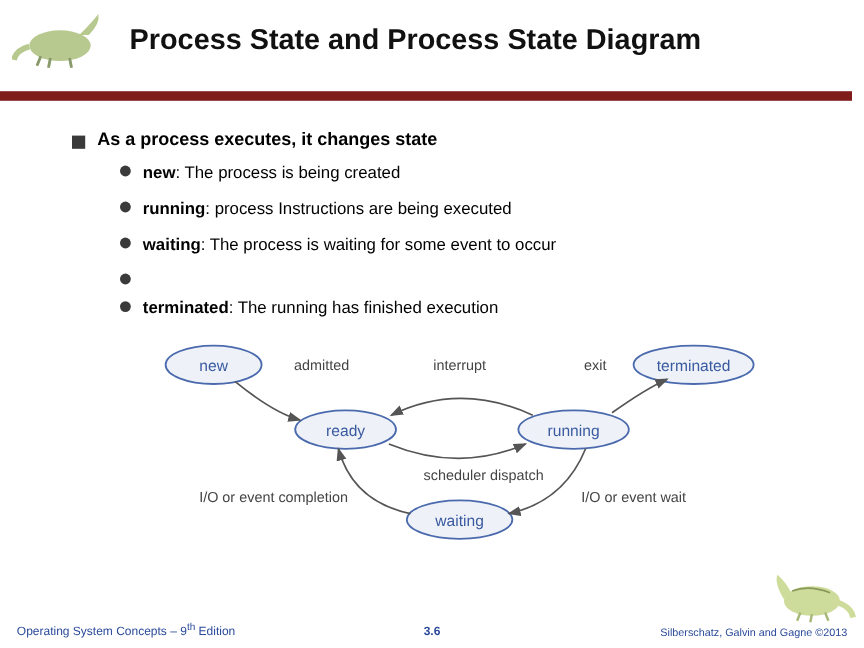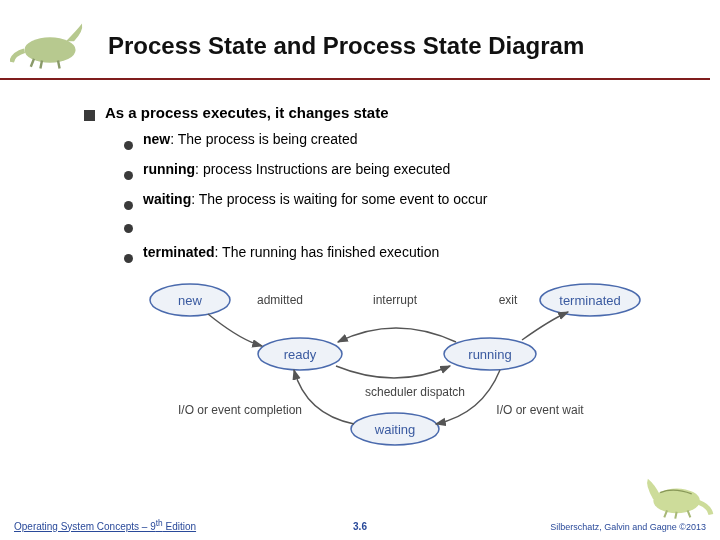--- a/index.html
+++ b/index.html
@@ -6,42 +6,41 @@
   body {
     width: 720px;
     height: 540px;
     font-family: Arial, Helvetica, sans-serif;
     background: #fff;
     position: relative;
     overflow: hidden;
   }
   .header {
     position: relative;
-    height: 68px;
-    border-bottom: 2px solid #7f1d1d;
-    margin: 12px 10px 0 0;
+    height: 84px;
+    border-bottom: 8px solid #7f1d1d;
+    margin: 0 10px 0 0;
   }
   .dino-left {
     position: absolute;
     left: 10px;
     top: 2px;
     width: 80px;
     height: 56px;
   }
   .title {
     position: absolute;
     left: 108px;
     top: 20px;
     font-size: 24px;
     font-weight: bold;
     color: #111;
   }
   .content {
     padding: 24px 24px 0 60px;
-    margin-left: 24px;
   }
   .main-bullet {
     display: flex;
     align-items: baseline;
     font-size: 15px;
     font-weight: bold;
     margin-bottom: 10px;
   }
   .sq {
     width: 11px; height: 11px;
@@ -49,21 +48,21 @@
     margin-right: 10px;
     flex-shrink: 0;
     position: relative;
     top: 3px;
   }
   .sub-list {
     padding-left: 40px;
   }
   .sub-item {
     display: flex;
-    align-items: flex-end;
+    align-items: flex-start;
     font-size: 14px;
     margin: 6px 0 14px 0;
   }
   .dot {
     width: 9px; height: 9px;
     border-radius: 50%;
     background: #3a3a3a;
     margin-right: 10px;
     flex-shrink: 0;
     position: relative;
@@ -79,21 +78,21 @@
     position: absolute;
     bottom: 8px;
     left: 0; right: 0;
     display: flex;
     justify-content: space-between;
     align-items: flex-end;
     padding: 0 14px;
     font-size: 10px;
     color: #1a3a7a;
   }
-  .footer .left { color: #2a4a9a; text-decoration: underline; }
+  .footer .left { color: #2a4a9a; }
   .footer .center {
     position: absolute;
     left: 50%;
     transform: translateX(-50%);
     color: #2a4a9a;
     font-weight: bold;
   }
   .footer .right { color: #2a4a9a; font-size: 9px; }
   .dino-right {
     position: absolute;

